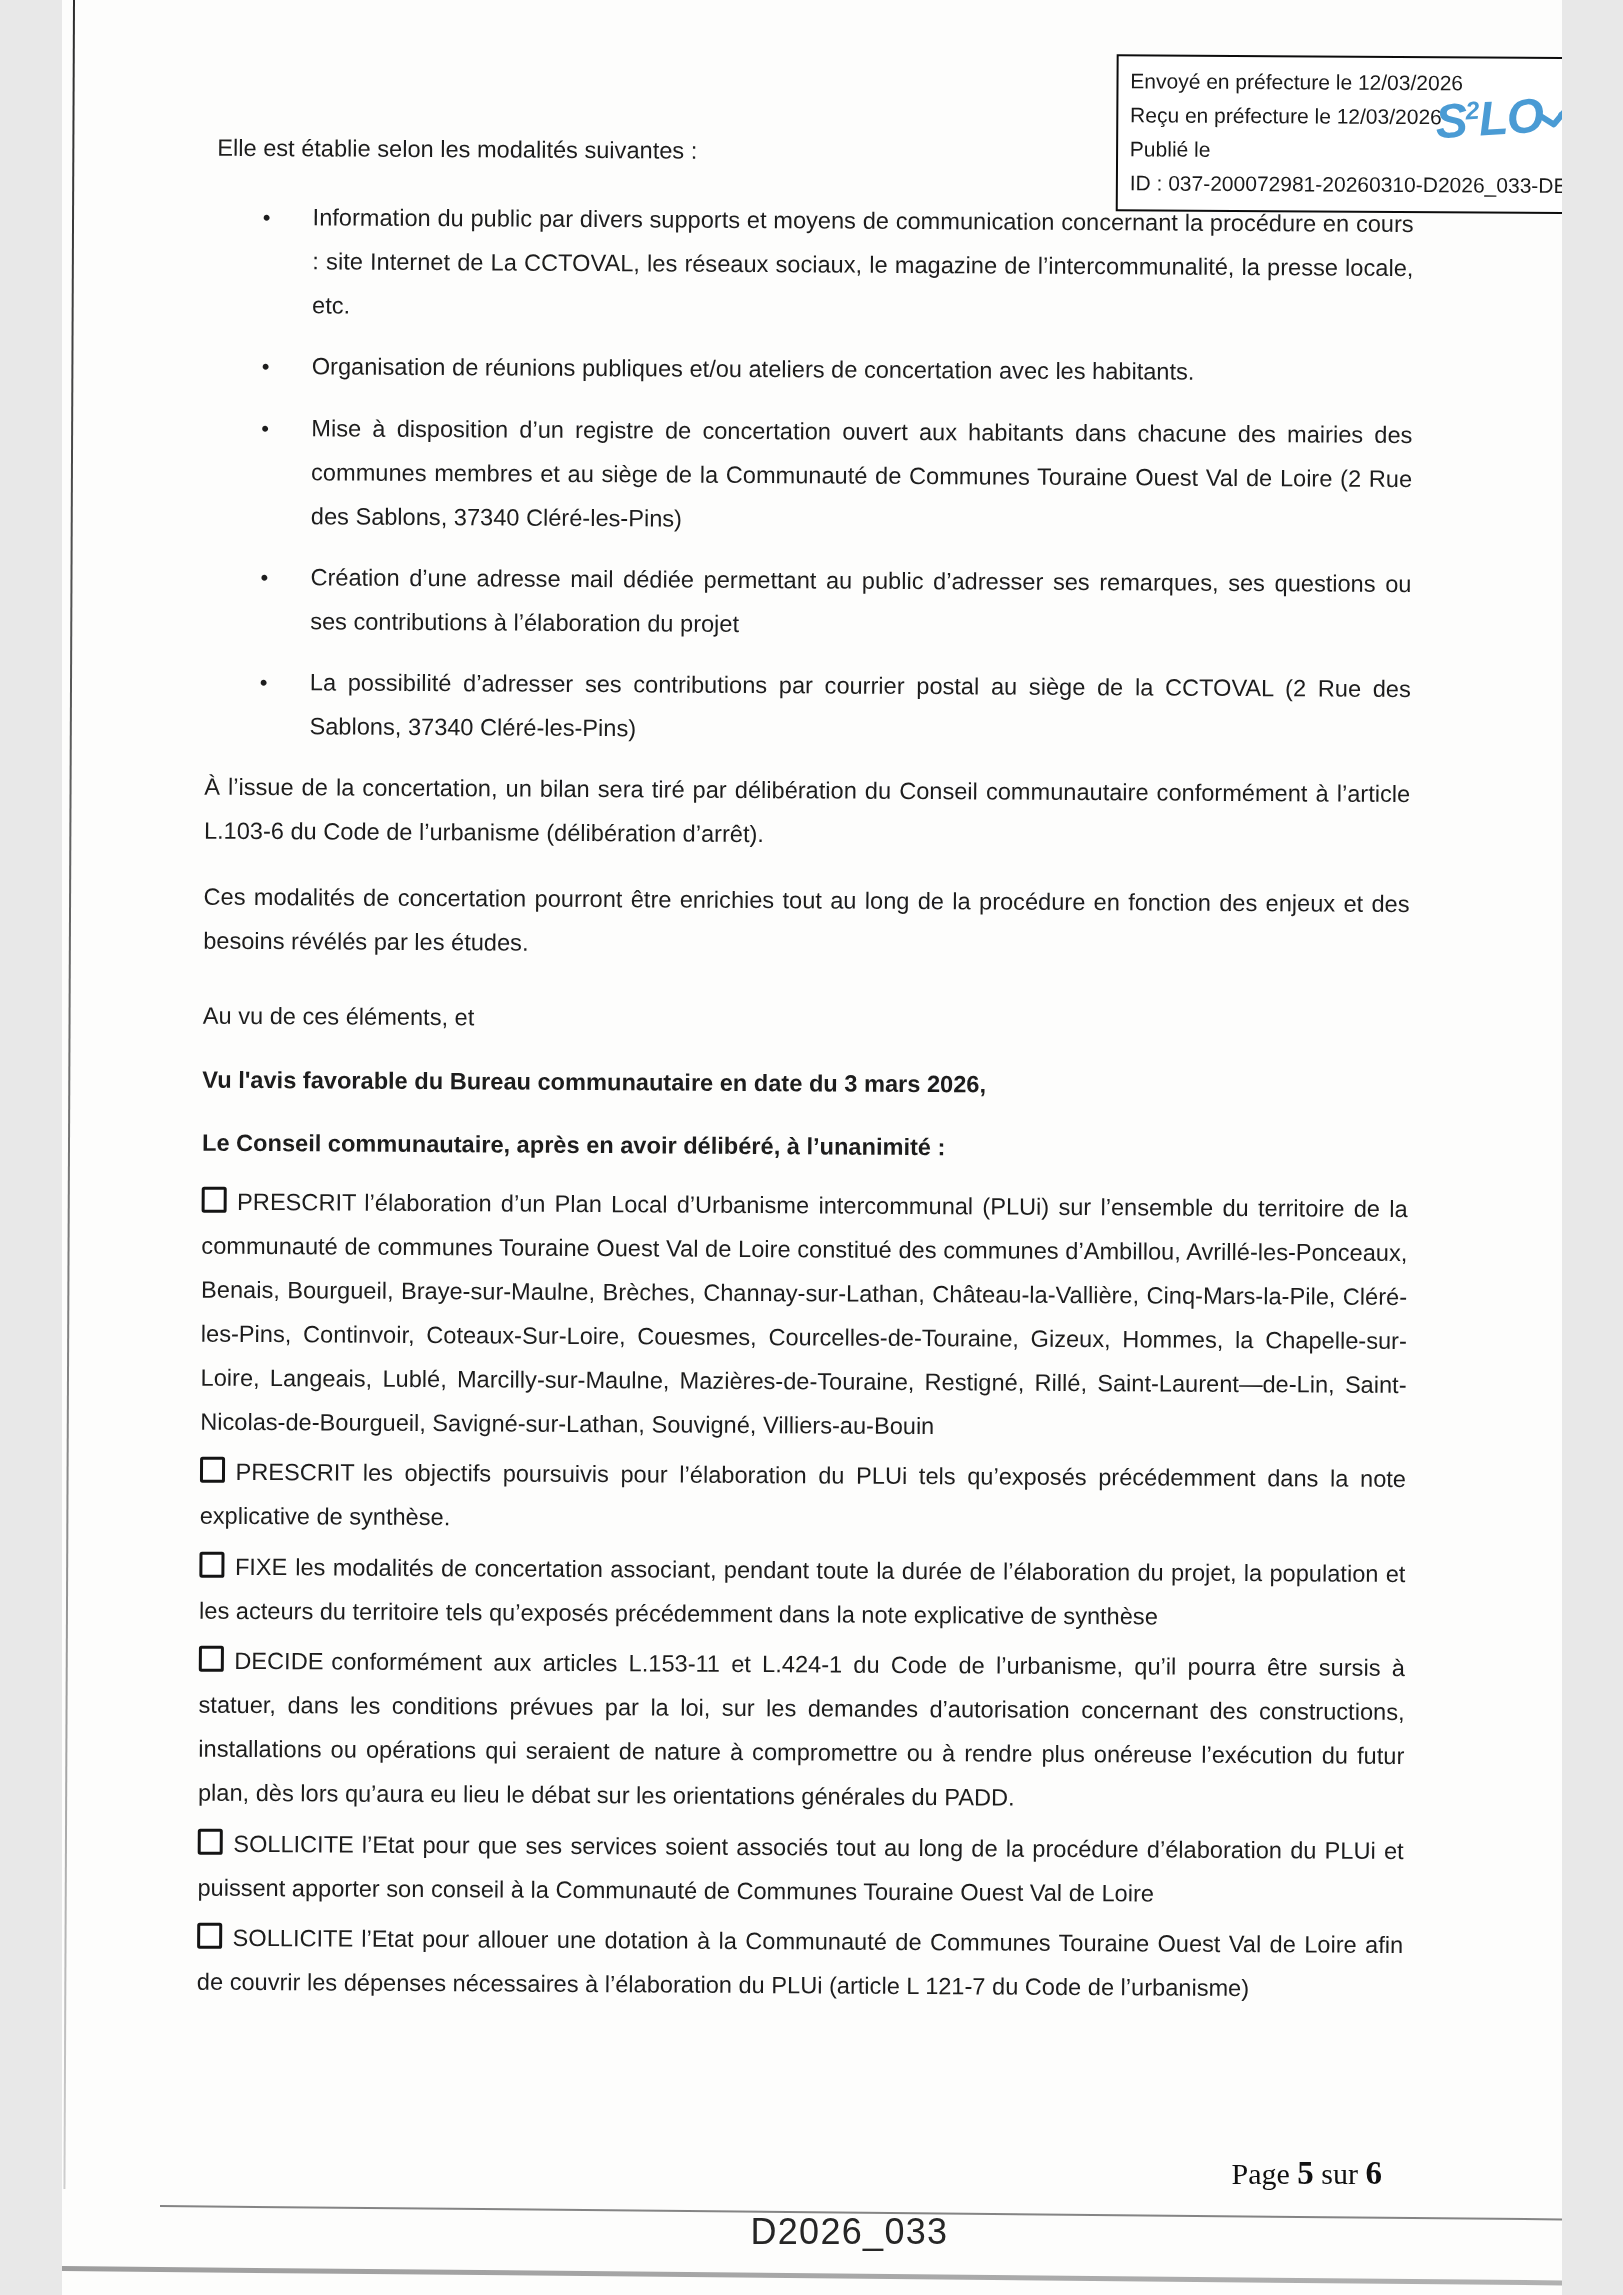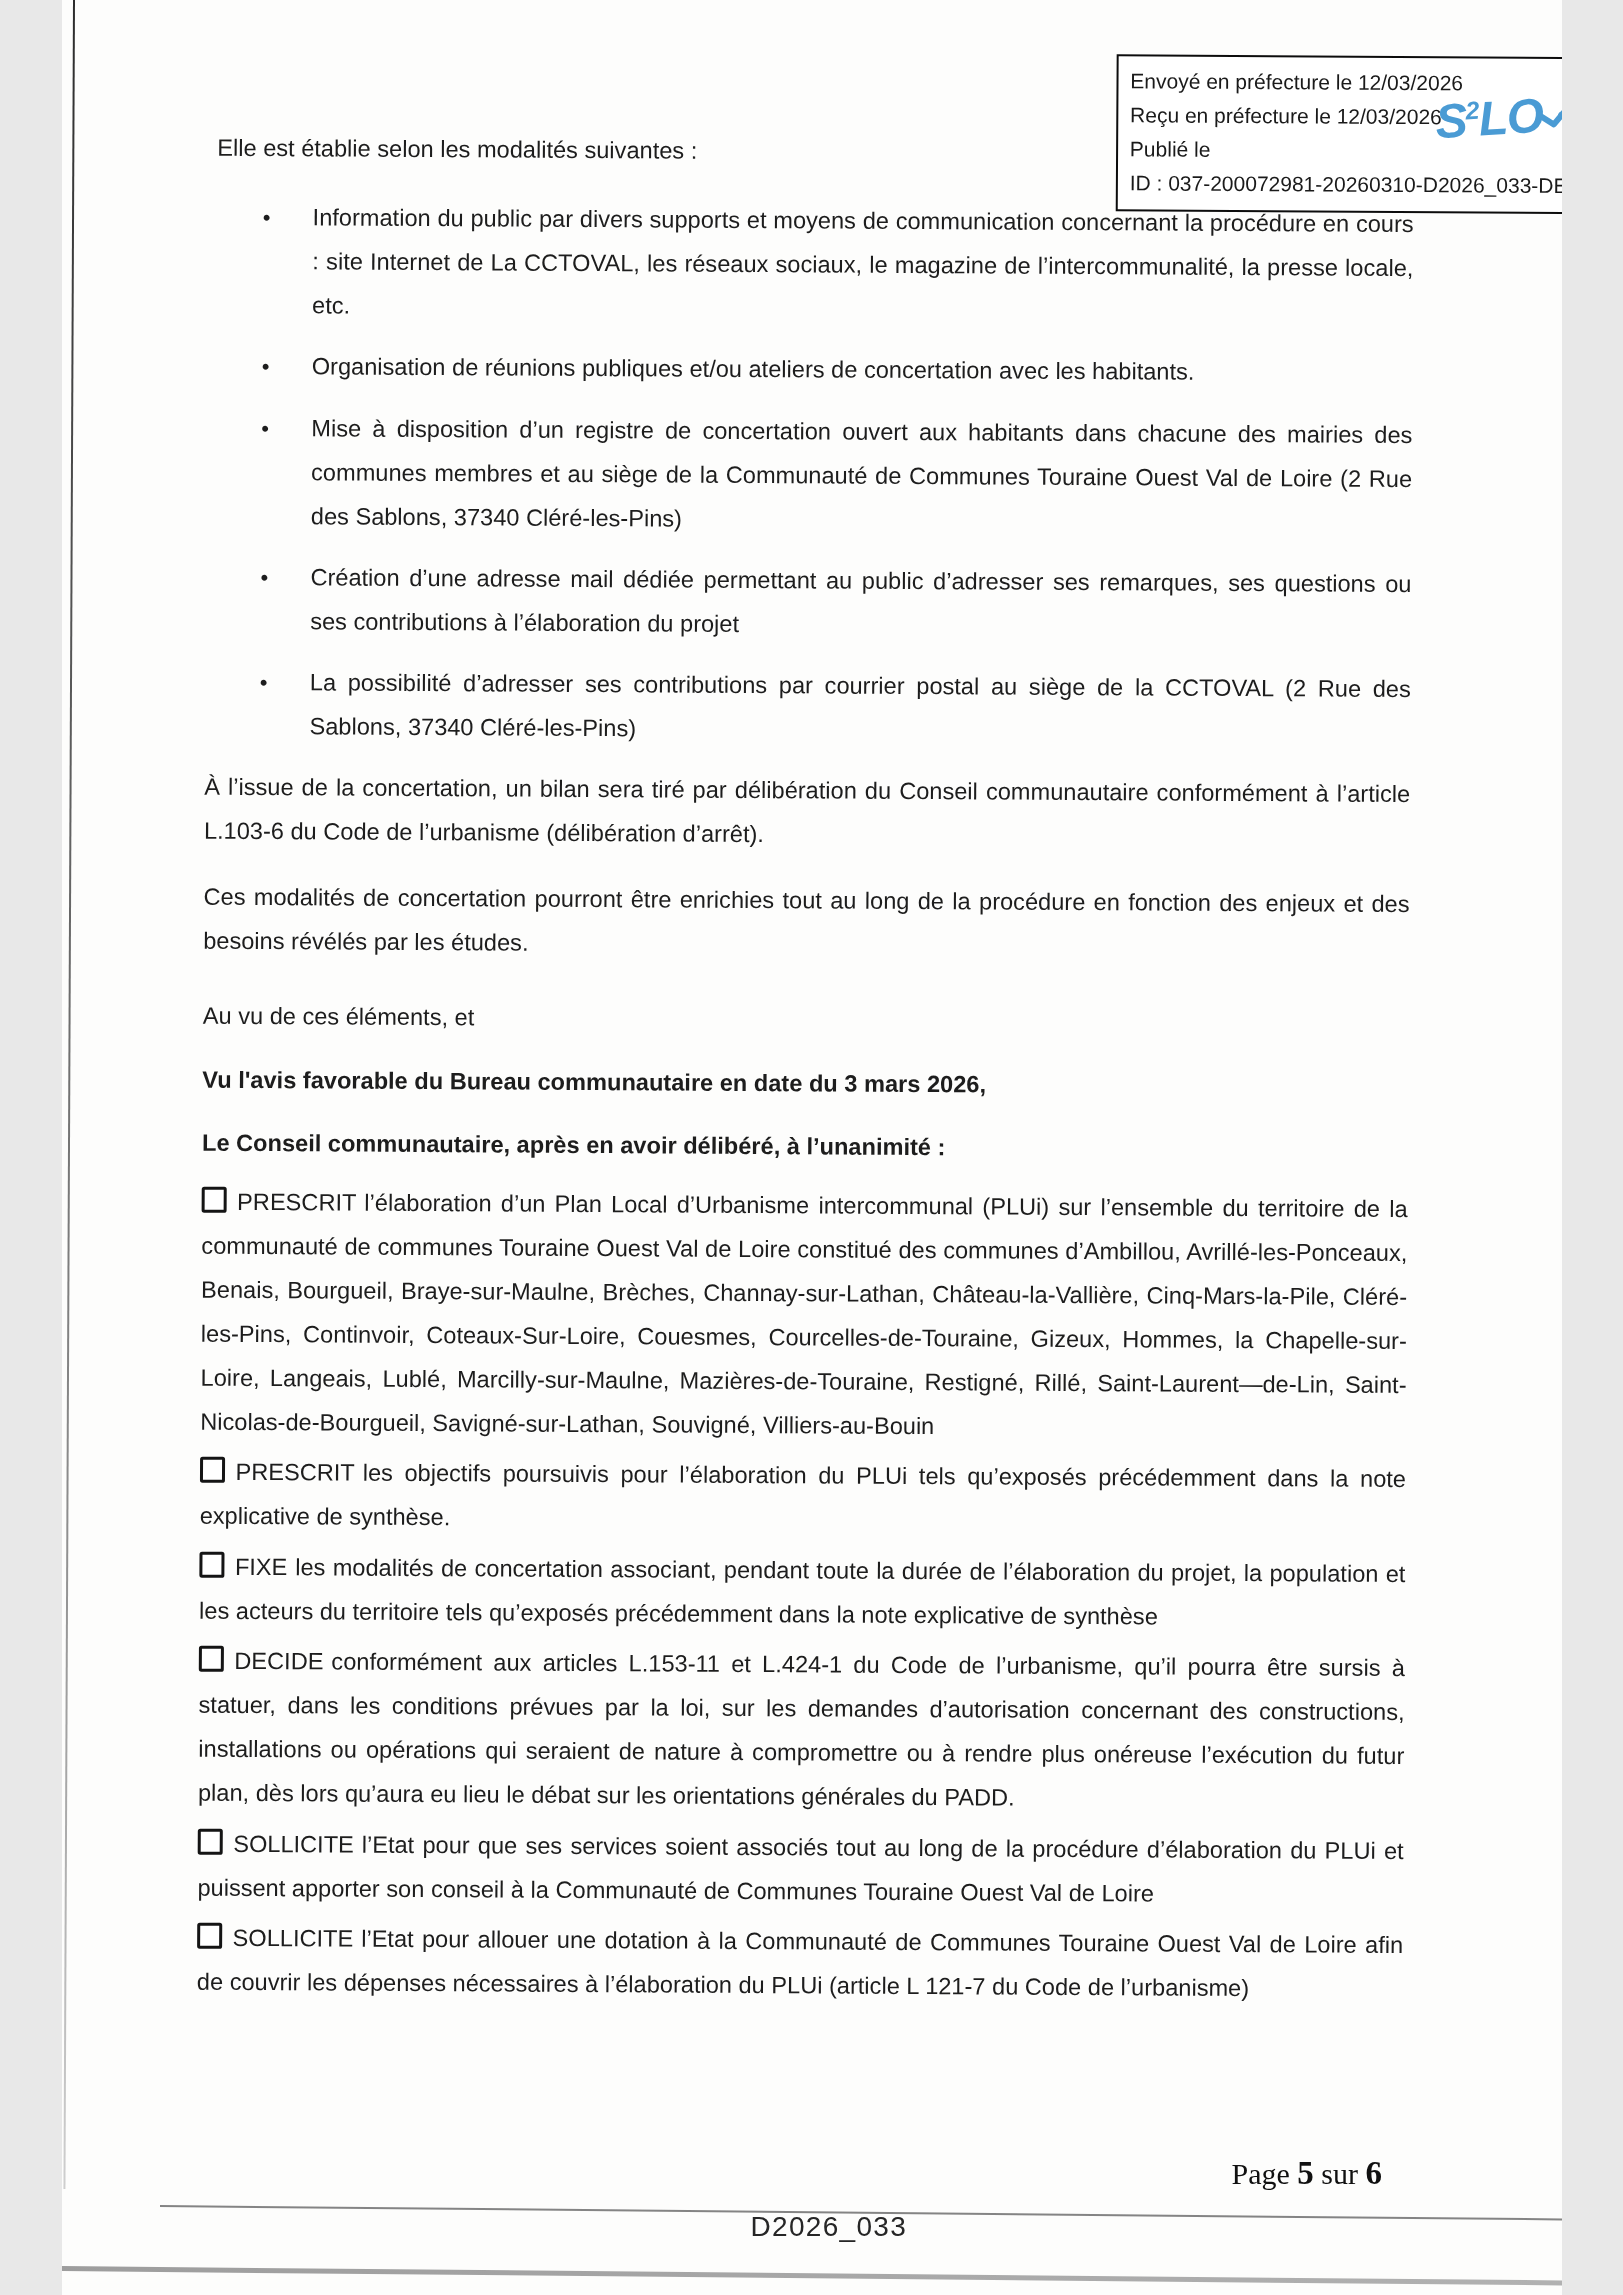--- a/index.html
+++ b/index.html
@@ -53,21 +53,21 @@
     font-family:Liberation Serif, serif;font-size:30px;color:#101010;
   }
   .footer-page b{font-size:33px;}
   .footer-line{
     position:absolute;top:2205px;left:98px;width:1450px;height:2px;
     background:#6e6e6e;opacity:.85;
     transform:rotate(0.55deg);transform-origin:left center;
   }
   .footer-ref{
     position:absolute;top:2211px;left:689px;
-    font-size:28px;letter-spacing:1.3px;color:#262626;
+    font-size:36px;letter-spacing:1.3px;color:#262626;
   }
   
   .scan-left{
     position:absolute;top:0;left:11.8px;width:2px;height:2189px;
     background:linear-gradient(180deg,#2c2c2c,#8f8f8f 70%,#cfcfcf);
     transform:rotate(0.25deg);transform-origin:top center;
   }
   .scan-bottom{
     position:absolute;top:2266px;left:-5.2px;width:1638px;height:4.6px;
     background:linear-gradient(90deg,#9d9d9d,#b3b3b3);

